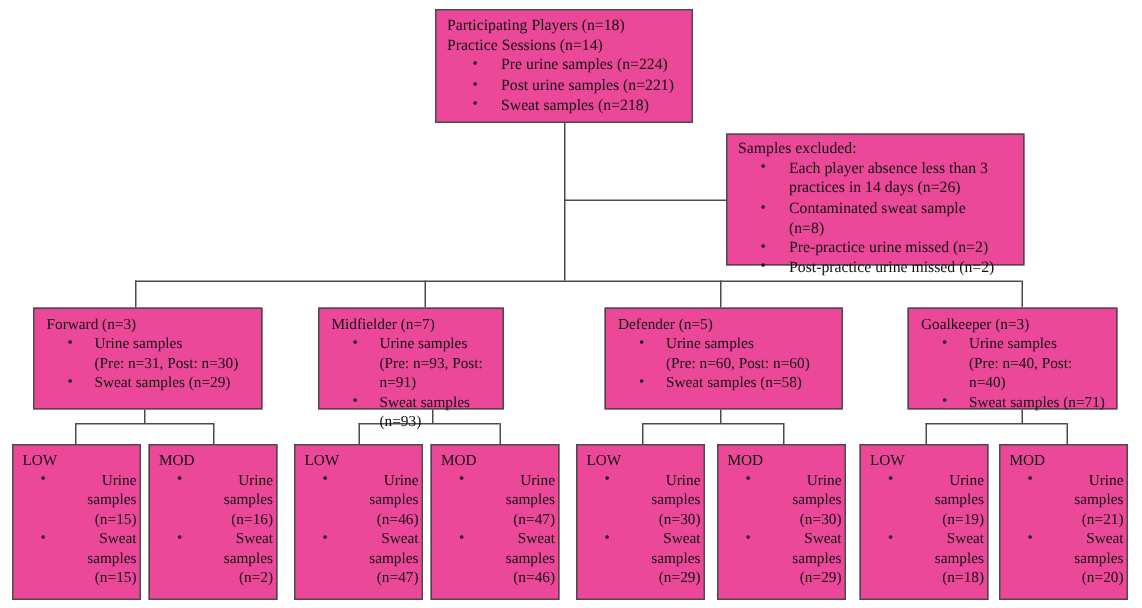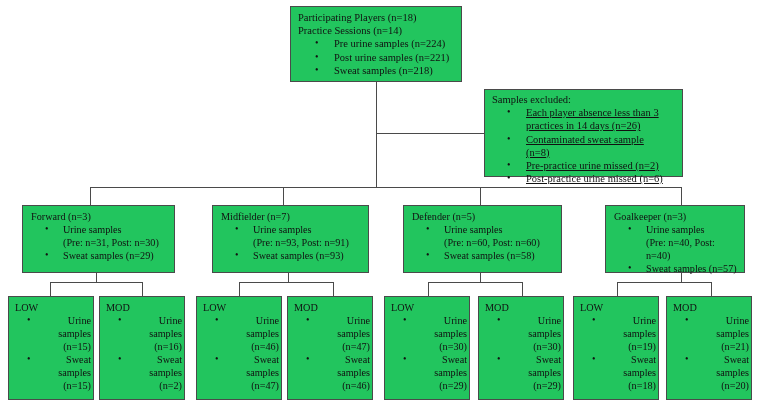--- a/index.html
+++ b/index.html
@@ -12,21 +12,21 @@
     position:relative;
     width:761px;
     height:405px;
     background:#ffffff;
     overflow:hidden;
   }
   .box{
     position:absolute;
     box-sizing:border-box;
     border:1px solid #4a4a4a;
-    background:#22c55e;
+    background:#ec4899;
     z-index:3;
   }
   .line{
     position:absolute;
     background:#4a4a4a;
     z-index:1;
   }
   .hline{height:1px;}
   .vline{width:1px;}
 
@@ -62,36 +62,36 @@
   #box-top .hdr{font-size:10.5px;}
   #box-top ul.bul > li{padding-left:36px;}
   #box-top ul.bul > li::before{left:17px;}
 
   
   #box-excl{
     left:484px; top:89px; width:199px; height:88px;
     font-size:10.5px; line-height:13.2px;
     padding:3px 18px 0 7px;
   }
-  #box-excl ul.bul > li{padding-left:34px;text-decoration:underline;}
+  #box-excl ul.bul > li{padding-left:34px;}
   #box-excl ul.bul > li::before{left:15px;}
   #box-excl .sub{display:block;}
 
   
   .posbox{
     top:205px; height:68px;
     font-size:10.2px; line-height:13px;
     padding:4px 3px 16px 8px;
   }
   .posbox ul.bul > li{padding-left:32px;}
   .posbox ul.bul > li::before{left:14px;}
   .posbox .sub{display:block;}
 
   #box-fwd{left:22px;  width:153px;}
-  #box-mid{left:212px; width:157px;}
+  #box-mid{left:212px; width:124px;}
   #box-def{left:403px; width:159px;}
   #box-gk { left:605px; width:140px;}
 
   
   .lmbox{
     top:296px; height:104px; width:86px;
     font-size:10.2px; line-height:13px;
     padding:4px 2px 0 6px;
   }
   .lmbox ul.bul > li{padding-left:28px;text-align:right;}
@@ -151,21 +151,21 @@
         <span>Each player absence less than 3</span>
         <span class="sub">practices in 14 days (n=26)</span>
       </li>
       <li>
         <span>Contaminated sweat sample (n=8)</span>
       </li>
       <li>
         <span>Pre-practice urine missed (n=2)</span>
       </li>
       <li>
-        <span>Post-practice urine missed (n=6)</span>
+        <span>Post-practice urine missed (n=2)</span>
       </li>
     </ul>
   </div>
 
   <div class="box posbox" id="box-fwd">
     <span class="hdr">Forward (n=3)</span>
     <ul class="bul">
       <li>
         <span>Urine samples</span>
         <span class="sub">(Pre: n=31, Post: n=30)</span>
@@ -203,21 +203,21 @@
   </div>
 
   <div class="box posbox" id="box-gk">
     <span class="hdr">Goalkeeper (n=3)</span>
     <ul class="bul">
       <li>
         <span>Urine samples</span>
         <span class="sub">(Pre: n=40, Post: n=40)</span>
       </li>
       <li>
-        <span>Sweat samples (n=57)</span>
+        <span>Sweat samples (n=71)</span>
       </li>
     </ul>
   </div>
 
   <div class="box lmbox" style="left:8px;">
     <span class="hdr">LOW</span>
     <ul class="bul">
       <li>
         <span>Urine</span>
         <span class="sub">samples</span>

